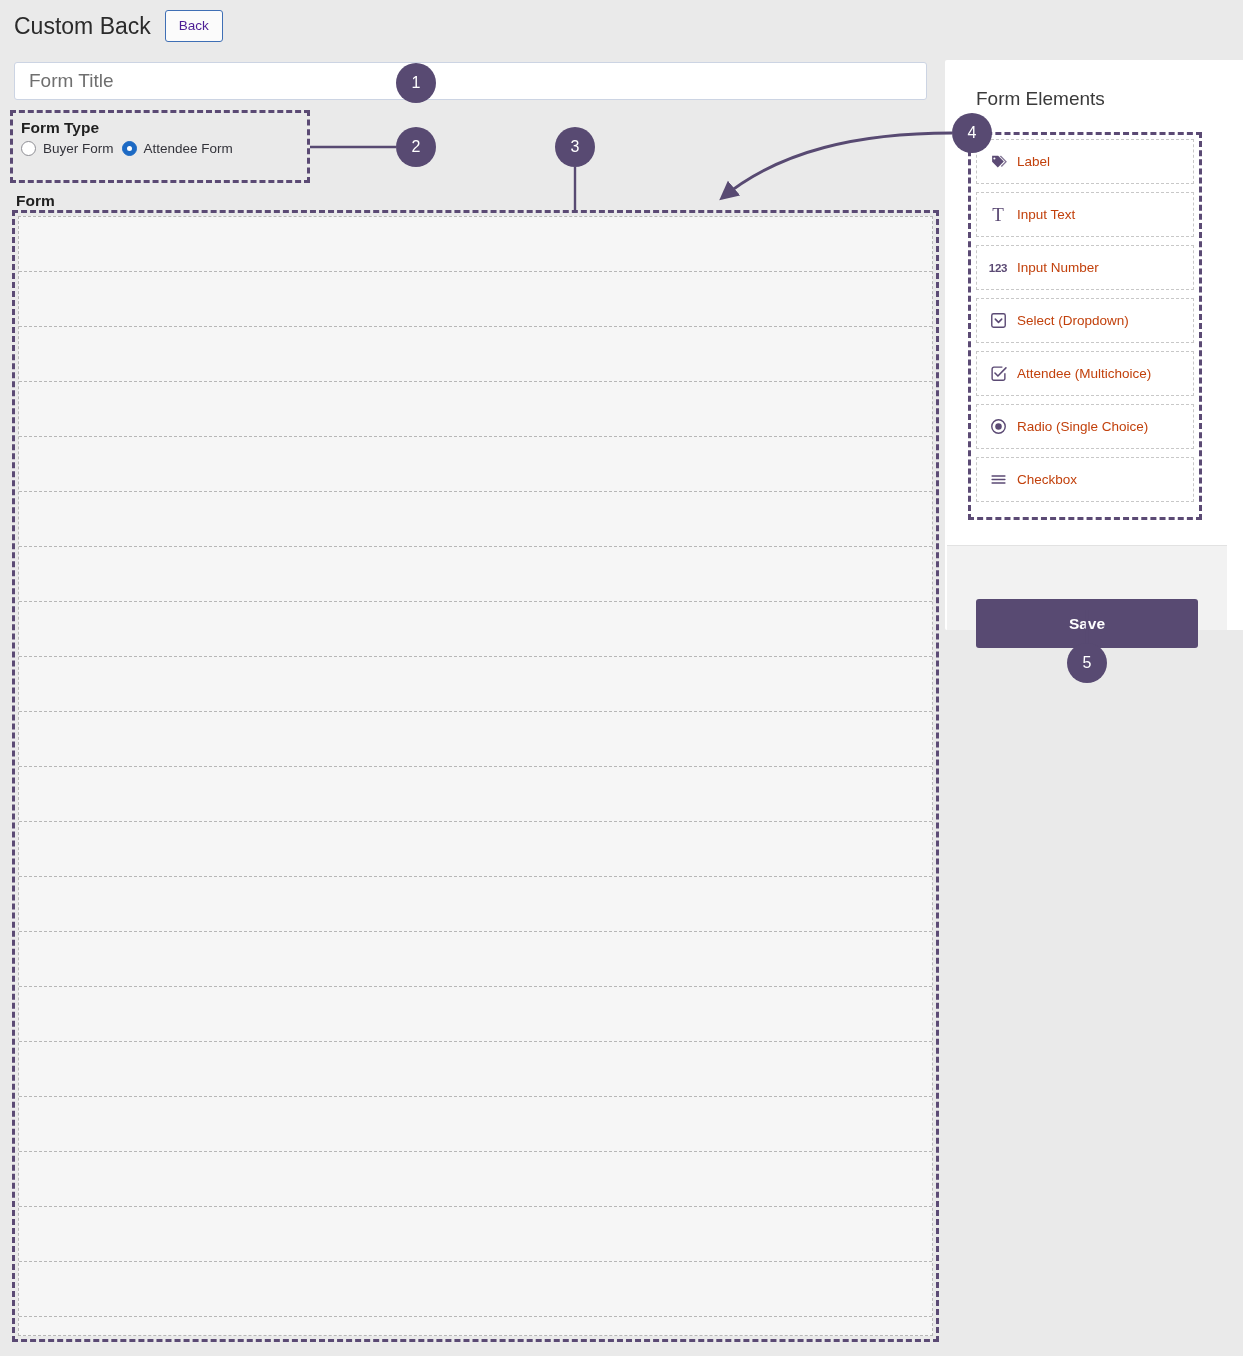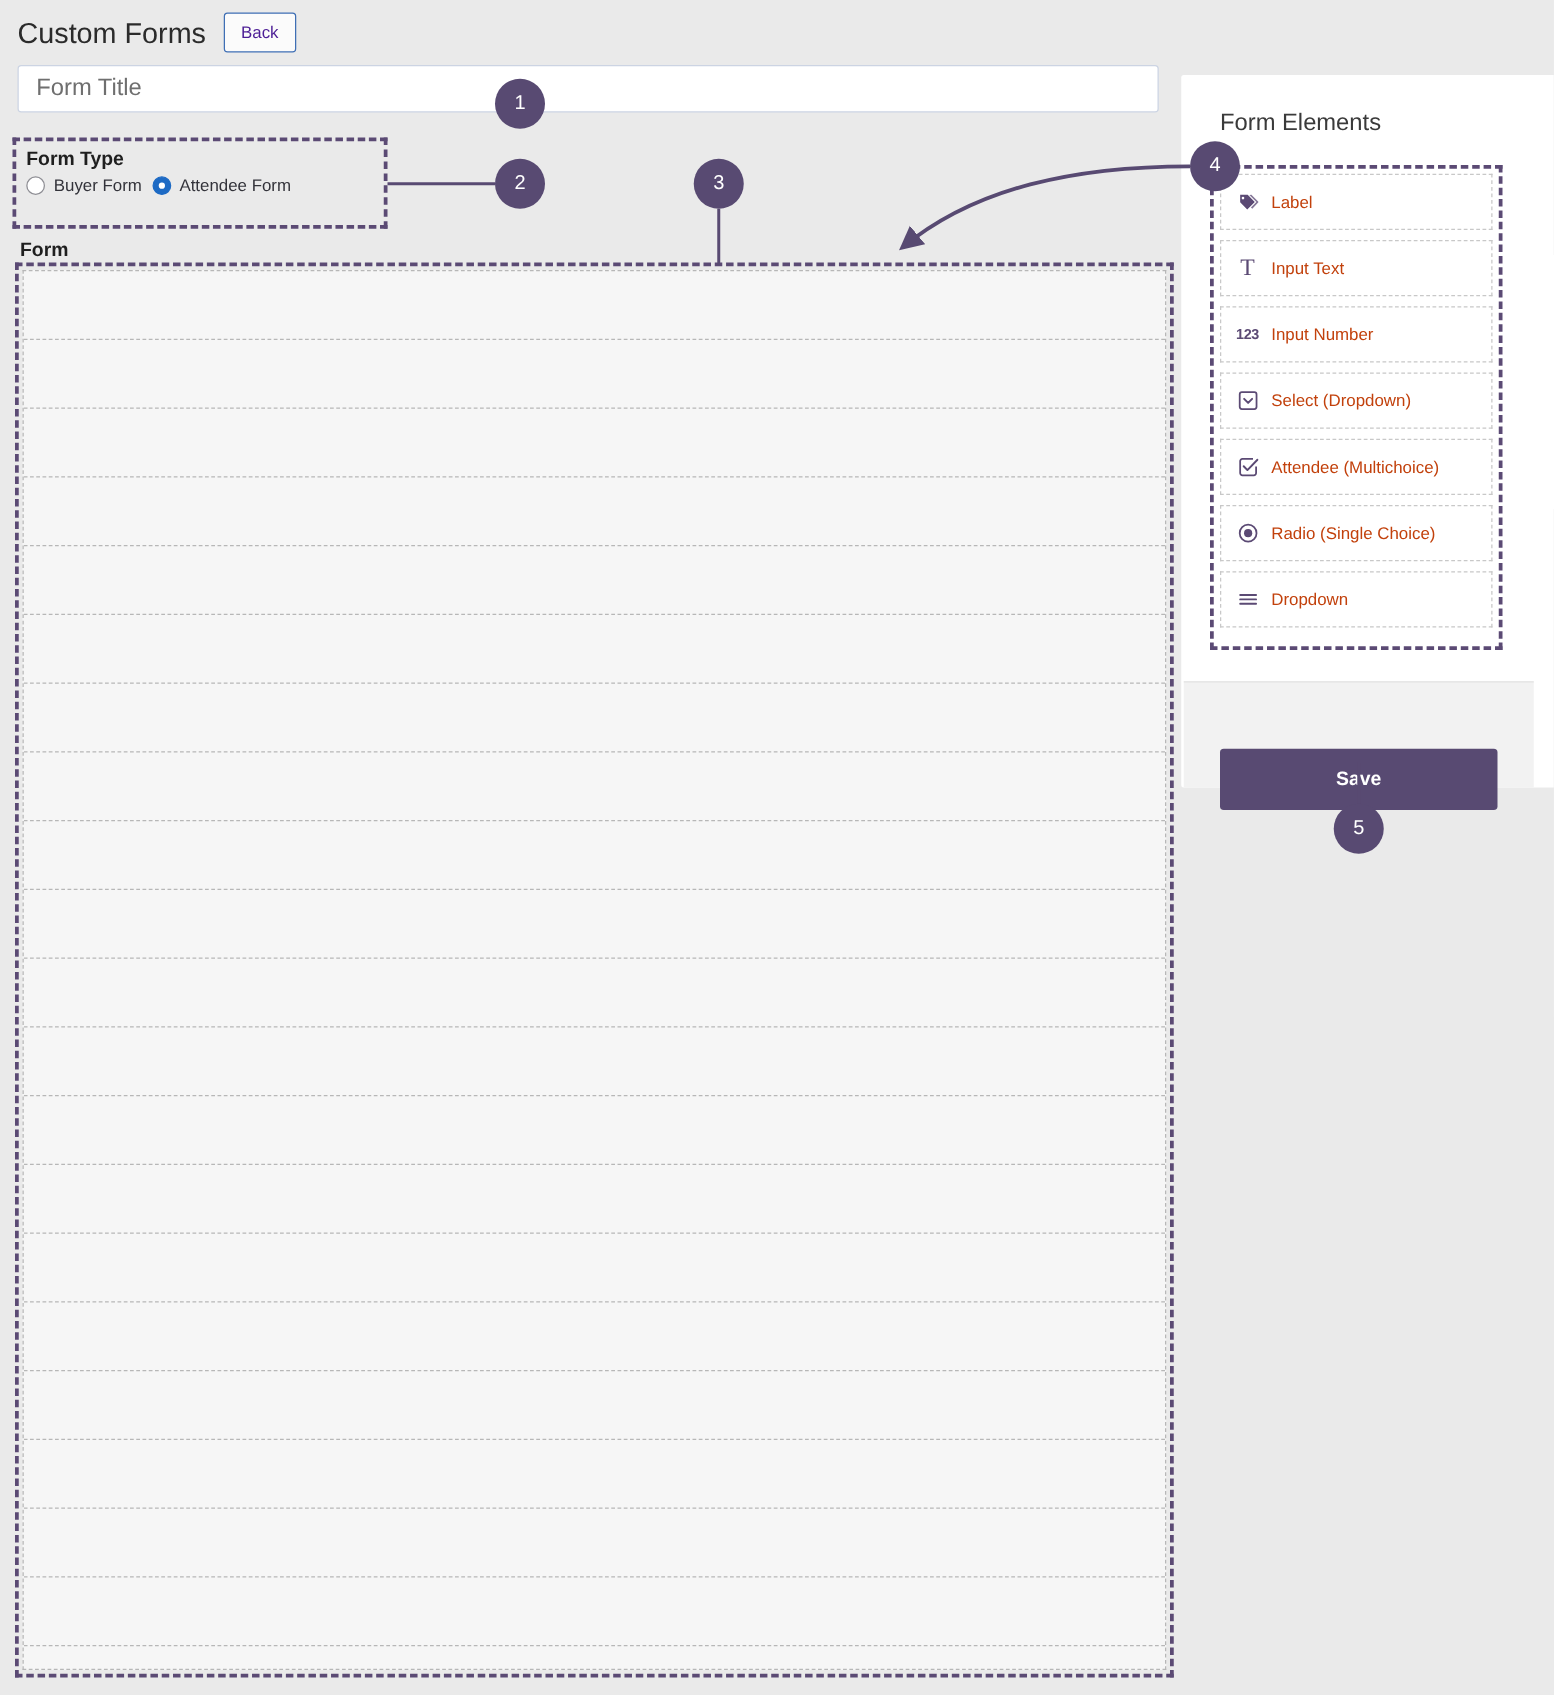--- a/index.html
+++ b/index.html
@@ -29,21 +29,21 @@
     font-size: 13.5px;
     padding: 7px 13px 8px;
     border-radius: 3px;
     font-family: "Liberation Sans", sans-serif;
     cursor: pointer;
     line-height: 15px;
   }
 
   
   .title-input {
-    position: absolute; left: 14px; top: 52px;
+    position: absolute; left: 14px; top: 62px;
     width: 913px; height: 38px;
     border: 1px solid #ccd4e3;
     border-radius: 3px;
     background: #ffffff;
     font-size: 19px;
     color: #3c3c3c;
     padding: 0 14px;
     font-family: "Liberation Sans", sans-serif;
     outline: none;
   }
@@ -170,21 +170,21 @@
     display: flex; align-items: center; justify-content: center;
     font-size: 16px; font-family: "Liberation Sans", sans-serif;
   }
 </style>
 </head>
 <body>
 
 <div id="root">
 
   <div class="page-header">
-    <div class="page-title">Custom Forms</div>
+    <div class="page-title">Custom Back</div>
     <button class="back-btn">Back</button>
   </div>
 
   <input class="title-input" type="text" placeholder="Form Title" value="" style="">
 
   <div class="form-type-box">
     <div class="form-type-label">Form Type</div>
     <div class="radio-row">
       <label class="radio-opt">
         <span class="radio-dot"></span>
@@ -278,21 +278,21 @@
         <div class="el-item">
           <span class="el-ico">
             <svg width="17" height="17" viewBox="0 0 24 24">
               <g stroke="#5b4a74" stroke-width="2.1" stroke-linecap="round">
                 <line x1="3" y1="7" x2="21" y2="7"></line>
                 <line x1="3" y1="12" x2="21" y2="12"></line>
                 <line x1="3" y1="17" x2="21" y2="17"></line>
               </g>
             </svg>
           </span>
-          <span class="el-label">Dropdown</span>
+          <span class="el-label">Checkbox</span>
         </div>
       </div>
   </div>
 
   <div class="card-footer"></div>
   <button class="save-btn">Save</button>
 
   <svg class="anno-svg" viewBox="0 0 1243 1356">
     <defs>
       <marker id="arrowhead" markerWidth="7" markerHeight="7" refX="5.2" refY="3.2" orient="auto">

